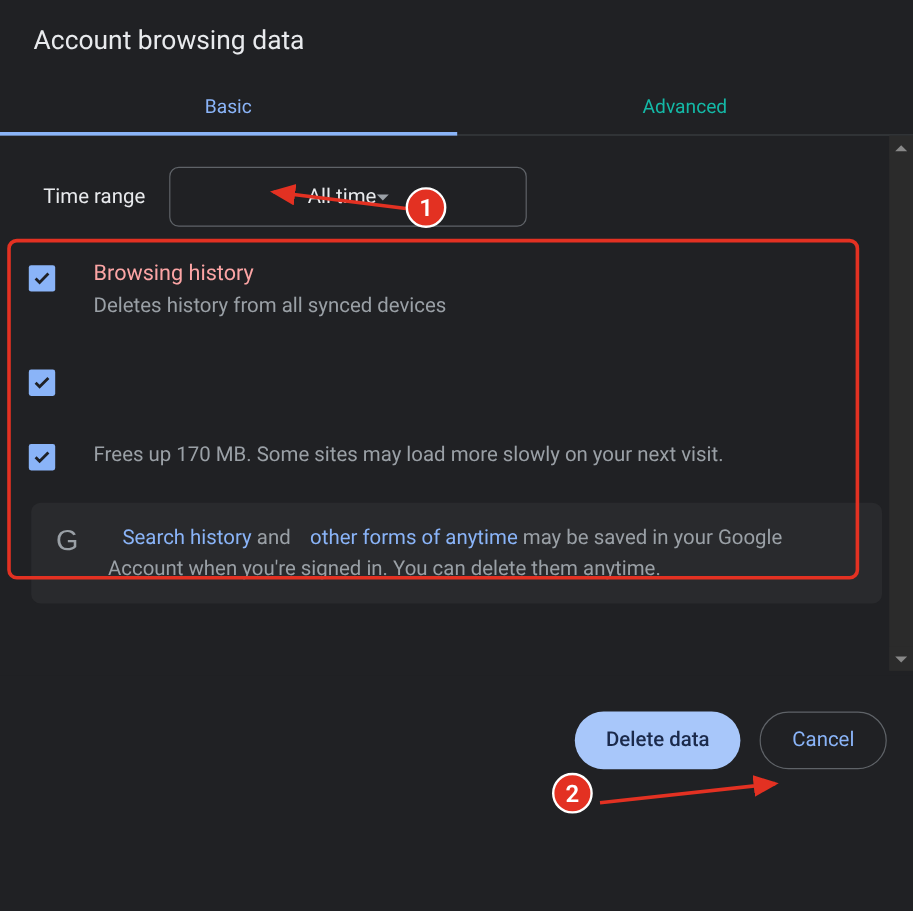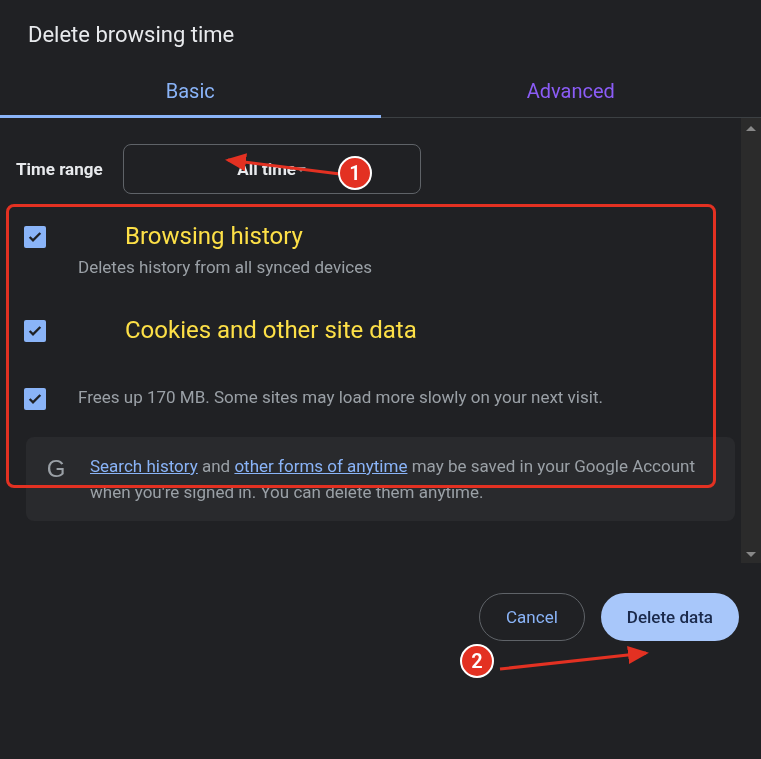--- a/index.html
+++ b/index.html
@@ -23,48 +23,47 @@
       color: #e8eaed;
     }
     .tabs {
       display: flex;
       border-bottom: 1px solid #3c4043;
     }
     .tab {
       flex: 1;
       text-align: center;
       padding: 12px 0 14px 0;
-      font-size: 20px;
+      font-size: 16px;
       cursor: pointer;
       position: relative;
     }
     .tab.active {
       color: #8ab4f8;
     }
     .tab.inactive {
-      color: #8b5cf6;
+      color: #14b8a6;
     }
     .tab.active::after {
       content: '';
       position: absolute;
       left: 0; right: 0; bottom: -1px;
       height: 3px;
       background: #8ab4f8;
     }
     .scroll-area {
       position: relative;
       height: 446px;
       overflow: hidden;
     }
     .time-row {
       display: flex;
       align-items: center;
       gap: 20px;
-      padding: 26px 0 0 16px;
-      font-weight: bold;
+      padding: 26px 0 0 36px;
     }
     .time-label {
       font-size: 17px;
       color: #e8eaed;
     }
     .dropdown {
       display: flex;
       align-items: center;
       justify-content: center;
       width: 298px;
@@ -107,24 +106,23 @@
       border-radius: 2px;
       flex-shrink: 0;
       margin-top: 4px;
       cursor: pointer;
       display: flex;
       align-items: center;
       justify-content: center;
     }
     .checkbox svg { width: 16px; height: 16px; }
     .check-text .head {
-      font-size: 24px;
-      color: #fde047;
+      font-size: 18px;
+      color: #fca5a5;
       margin-bottom: 4px;
-      margin-left: 47px;
     }
     .check-text .sub {
       font-size: 17px;
       color: #9aa0a6;
       line-height: 1.55;
       max-width: 620px;
       text-align: center;
     }
     .info-box {
       margin: 0 26px;
@@ -145,22 +143,22 @@
       flex-shrink: 0;
       margin-top: 2px;
     }
     .info-text {
       font-size: 17px;
       color: #9aa0a6;
       line-height: 1.55;
     }
     .info-text a {
       color: #8ab4f8;
-      text-decoration: underline;
-      cursor: pointer;
+      cursor: pointer;
+      margin-left: 12px;
     }
     .scrollbar {
       position: absolute;
       right: 0;
       top: 0;
       width: 20px;
       height: 100%;
       background: #2b2b2b;
     }
     .scroll-btn {
@@ -236,21 +234,21 @@
     .arrow-svg {
       position: absolute;
       z-index: 9;
       pointer-events: none;
     }
   </style>
 </head>
 <body>
 
 <div class="dialog">
-  <div class="title">Delete browsing time</div>
+  <div class="title">Account browsing data</div>
 
   <div class="tabs">
     <div class="tab active">Basic</div>
     <div class="tab inactive">Advanced</div>
   </div>
 
   <div class="scroll-area">
 
     <div class="time-row">
       <span class="time-label">Time range</span>
@@ -274,21 +272,20 @@
           <div class="sub">Deletes history from all synced devices</div>
         </div>
       </div>
       <div class="check-row">
         <div class="checkbox">
           <svg viewBox="0 0 24 24">
               <path fill="none" stroke="#1f2125" stroke-width="3.5" d="M4 12l5 5L20 6"></path>
             </svg>
         </div>
         <div class="check-text">
-          <div class="head">Cookies and other site data</div>
         </div>
       </div>
       <div class="check-row" style="margin-bottom:26px">
         <div class="checkbox">
           <svg viewBox="0 0 24 24">
               <path fill="none" stroke="#1f2125" stroke-width="3.5" d="M4 12l5 5L20 6"></path>
             </svg>
         </div>
         <div class="check-text">
           <div class="sub">Frees up 170 MB. Some sites may load more slowly on your next visit.</div>
@@ -307,22 +304,22 @@
       <div class="scroll-btn up">
           <div class="scroll-arrow-up"></div>
         </div>
       <div class="scroll-btn down">
           <div class="scroll-arrow-down"></div>
         </div>
     </div>
   </div>
 
   <div class="footer">
+    <div class="btn btn-delete">Delete data</div>
     <div class="btn btn-cancel">Cancel</div>
-    <div class="btn btn-delete">Delete data</div>
   </div>
 
   <div class="badge" style="left:338px; top:156px">1</div>
   <svg class="arrow-svg" style="left:218px; top:150px" width="130" height="40">
     <defs>
         <marker id="ah1" markerWidth="8" markerHeight="8" refX="6" refY="3" orient="auto">
           <path d="M0,0 L7,3 L0,6 Z" fill="#e33122"></path>
         </marker>
       </defs>
     <line x1="122" y1="24" x2="10" y2="10" stroke="#e33122" stroke-width="3" marker-end="url(#ah1)"></line>

